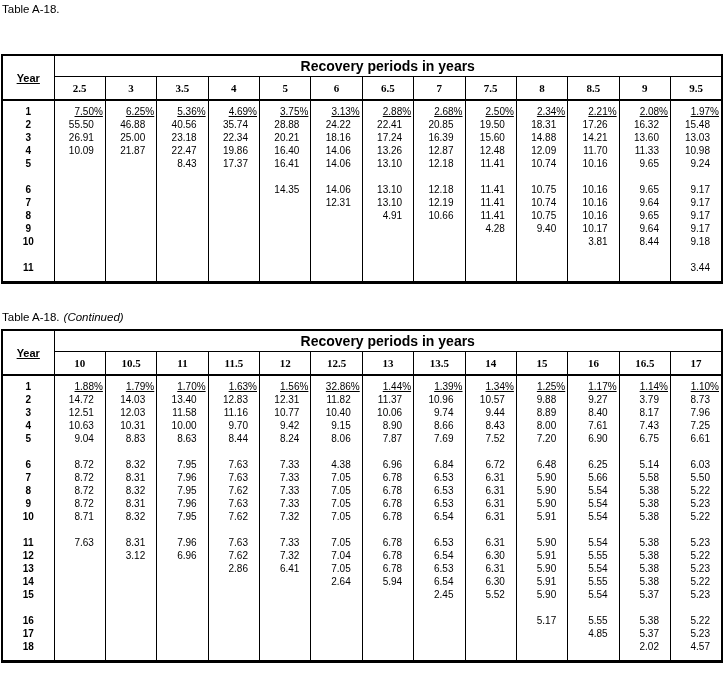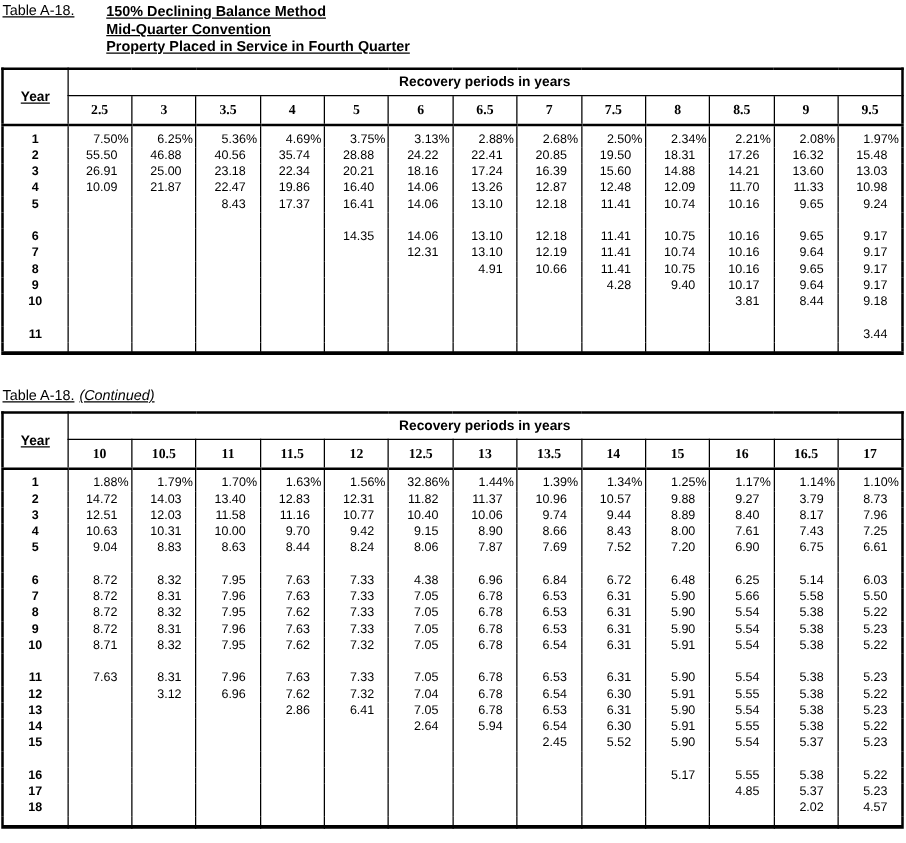--- a/index.html
+++ b/index.html
@@ -1,21 +1,21 @@
 <!DOCTYPE html>
 <html><head>
 <meta charset="utf-8">
 <style>
   * { margin:0; padding:0; box-sizing:border-box; }
   html,body { background:#fff; }
   body {
     width:725px; height:674px; position:relative; overflow:hidden;
     color:#000; font-family:"Liberation Sans","DejaVu Sans",sans-serif;
   }
-  .titleblock { position:absolute; display:flex; align-items:flex-start;text-decoration:underline; }
+  .titleblock { position:absolute; display:flex; align-items:flex-start; }
   #title1 { left:2px; top:3px; }
   #title2 { left:2px; top:311px; }
   .tlabel { font-size:11.5px; width:83px; flex:0 0 83px; }
   .tlabel2 { font-size:11.5px; margin-right:4px; }
   .tsuffix { font-size:11.5px; font-style:italic; }
   .tlines { font-weight:bold; font-size:11.5px; line-height:14px; }
   table.depr {
     position:absolute; left:1px; width:722px;
     border-collapse:collapse; table-layout:fixed;
     border:2px solid #000; border-bottom:3px solid #000;
@@ -23,48 +23,43 @@
   #table1 { top:54px; }
   #table2 { top:329px; }
   .depr col.ycol { width:52px; }
   .depr th { font-weight:bold; }
   .depr th.yearhead {
     font-size:11px; text-align:center; vertical-align:middle;
     border-bottom:2.5px solid #000;
     text-decoration:underline;
   }
   .depr th.span {
-    font-size:11px; height:21px; text-align:center; vertical-align:middle;
+    font-size:14px; height:21px; text-align:center; vertical-align:middle;
     border-left:1.5px solid #000; border-bottom:1px solid #000;
   }
   .depr tr.periods th {
     font-size:11px; height:24px; text-align:center; vertical-align:middle;
     border-left:1.5px solid #000; border-bottom:2.5px solid #000;font-family:Liberation Serif, serif;
   }
   .depr td {
     height:13px; font-size:10px; line-height:13px; padding:0;
     border-left:1.5px solid #000; overflow:hidden; white-space:nowrap;
   }
   .depr td.year { text-align:center; font-weight:bold; border-left:none; }
   .depr td.num { text-align:right; padding-right:11px; }
-  .depr td.num.pct { padding-right:2px; }
+  .depr td.num.pct { padding-right:2px;text-decoration:underline; }
   .depr tbody tr.first td { padding-top:4px; height:17px; }
   .depr tr.gap td { height:13px; }
   .depr tr.pad td { height:8px; }
 </style>
 </head>
 <body>
 
 <div class="titleblock" id="title1">
   <span class="tlabel">Table A-18.</span>
-  <div class="tlines">
-    <div>150% Declining Balance Method</div>
-    <div>Mid-Quarter Convention</div>
-    <div>Property Placed in Service in Fourth Quarter</div>
-  </div>
 </div>
 
 <table class="depr" id="table1">
   <colgroup>
     <col class="ycol">
     <col>
       <col>
       <col>
       <col>
       <col>

